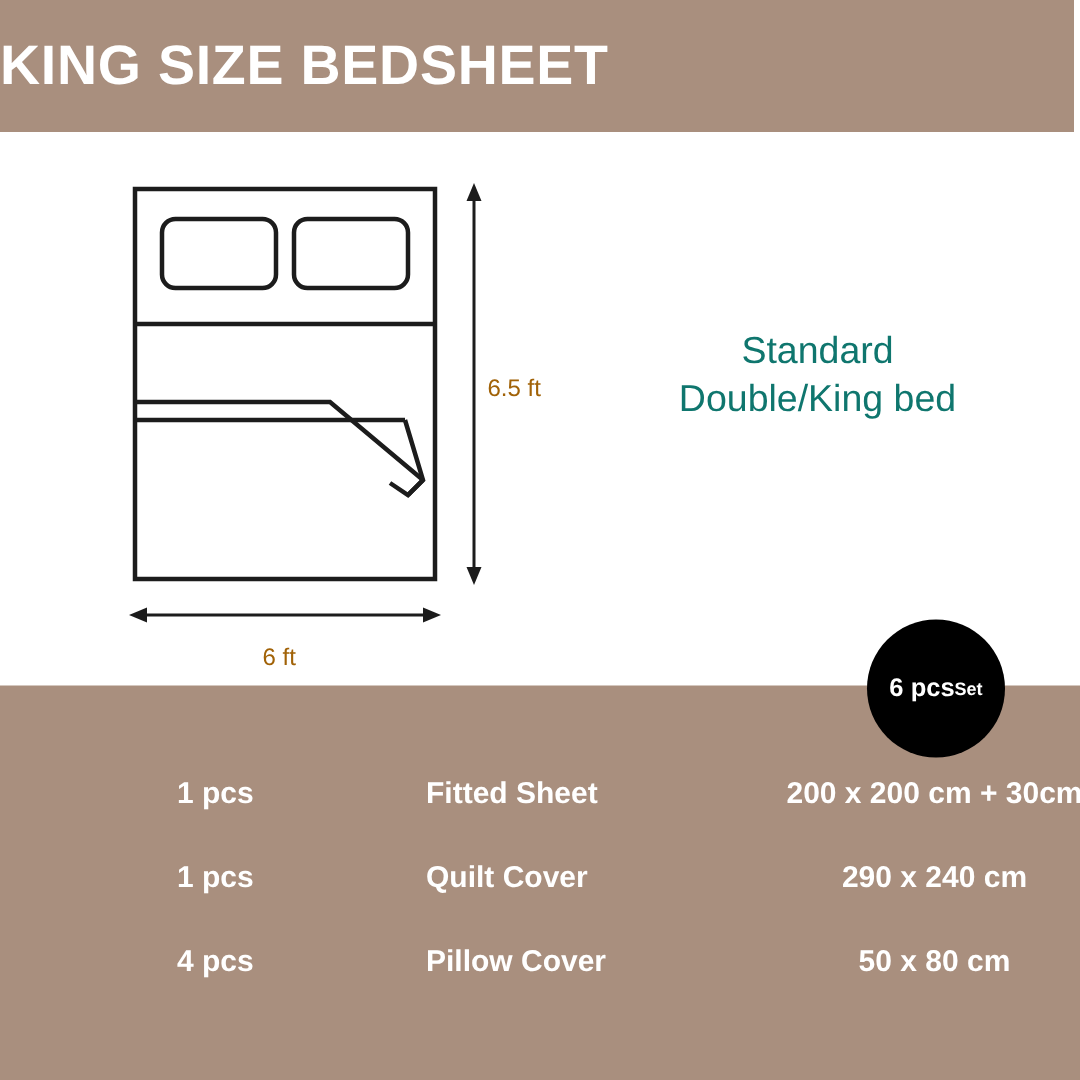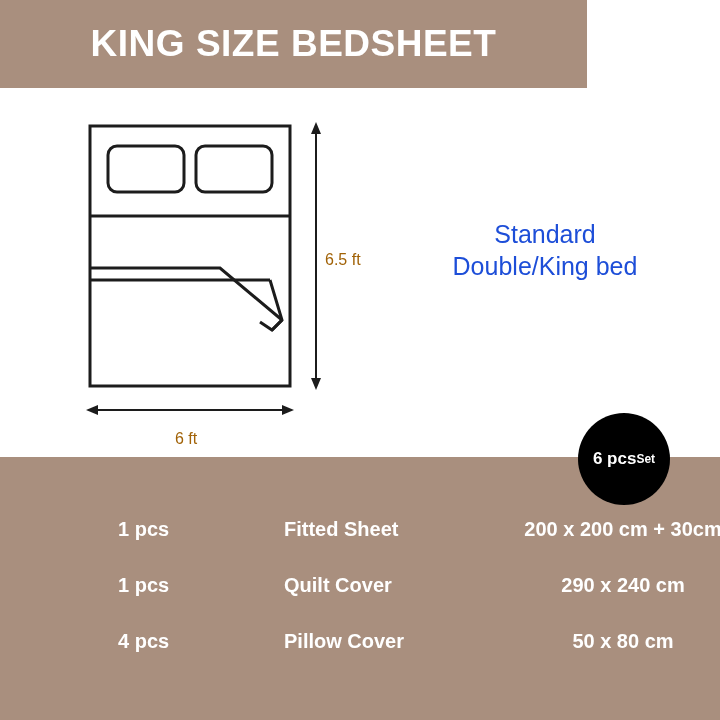--- a/index.html
+++ b/index.html
@@ -18,26 +18,26 @@
     width: 720px;
     height: 720px;
     background: #ffffff;
   }
 
   
   .header {
     position: absolute;
     left: 0;
     top: 0;
-    width: 587px;
+    width: 716px;
     height: 88px;
     background: #a98f7e;
     display: flex;
     align-items: center;
-    justify-content: center;
+    justify-content: flex-start;
   }
   .header-title {
     color: #ffffff;
     font-size: 37px;
     font-weight: bold;
     letter-spacing: 0.5px;
     font-family: "Liberation Sans", sans-serif;
   }
 
   
@@ -55,21 +55,21 @@
     left: 60px;
     top: 20px;
   }
 
   .bed-caption {
     position: absolute;
     left: 400px;
     top: 130px;
     width: 290px;
     text-align: center;
-    color: #1d4ed8;
+    color: #0f766e;
     font-size: 25px;
     line-height: 32px;
     font-family: "Liberation Sans", sans-serif;
   }
 
   
   .bottom {
     position: absolute;
     left: 0;
     top: 457px;

